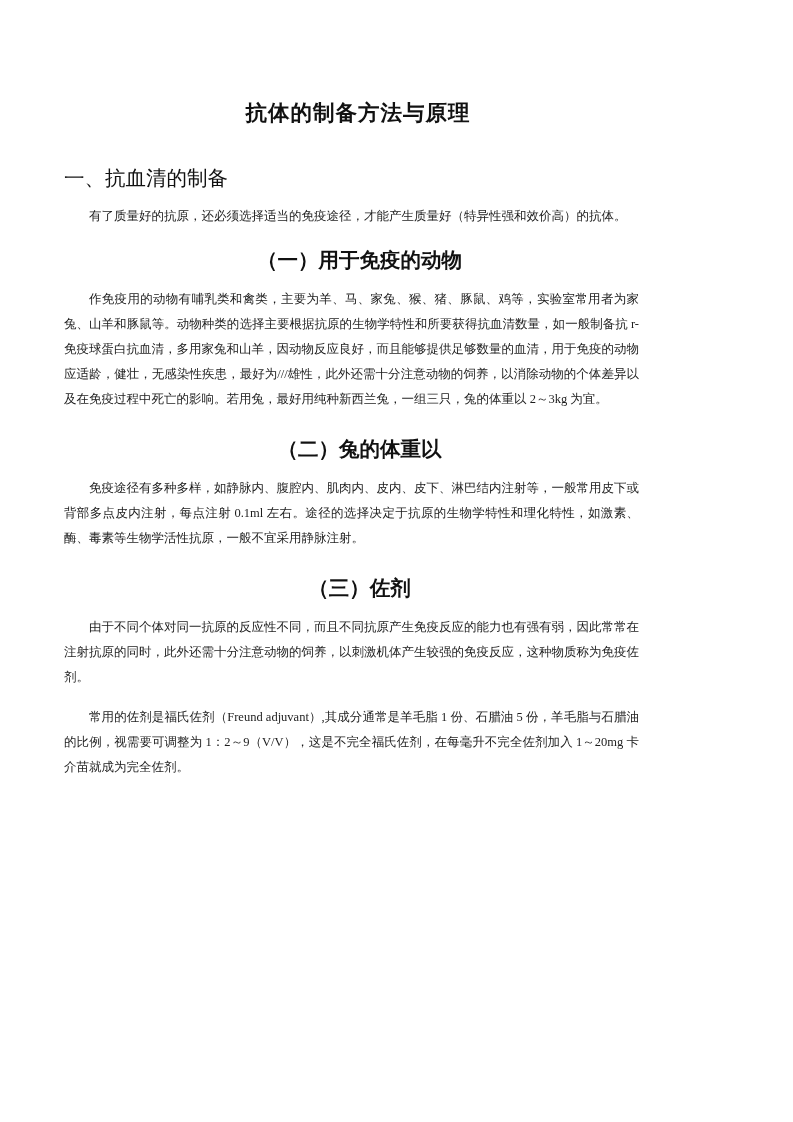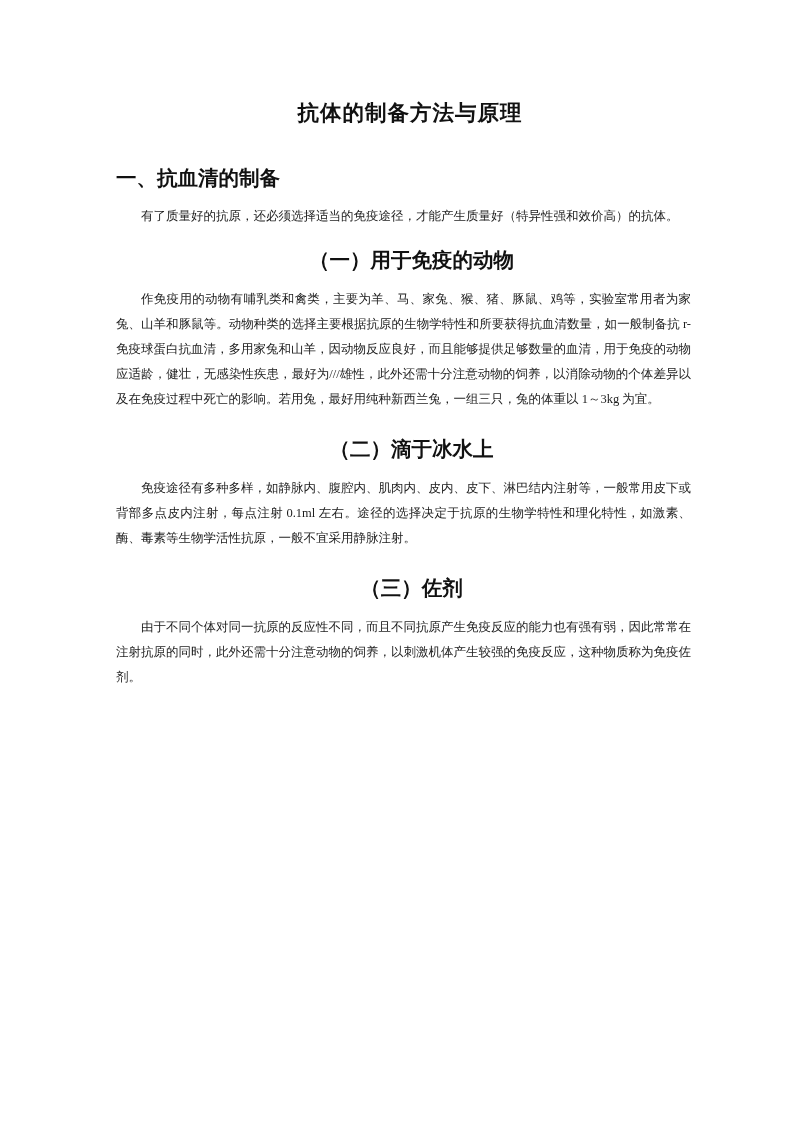--- a/index.html
+++ b/index.html
@@ -13,37 +13,37 @@
     height: 1122px;
     background: #ffffff;
     overflow: hidden;
     box-sizing: border-box;
     padding-top: 99px;
     font-family: "Liberation Serif", "DejaVu Serif", serif;
     color: #1c1c1c;
   }
   .content {
     width: 575px;
-    margin-left: 116px;
+    margin-left: 64px;
   }
   .doc-title {
     margin: 0;
     padding-left: 13px;
     font-size: 21.5px;
     line-height: 28px;
     font-weight: 700;
     text-align: center;
     color: #111111;
     letter-spacing: 1px;
   }
   .sec-heading {
     margin: 0;
     font-size: 20.5px;
     line-height: 25px;
-    font-weight: 700;
+    font-weight: 400;
     color: #111111;
   }
   .sub-heading {
     margin: 0;
     padding-left: 16px;
     font-size: 20.5px;
     line-height: 25px;
     font-weight: 700;
     color: #111111;
     text-align: center;
@@ -70,26 +70,27 @@
 <div class="page">
   <div class="content">
     <h1 class="doc-title">抗体的制备方法与原理</h1>
 
     <h2 class="sec-heading mt-39">一、抗血清的制备</h2>
 
     <p class="para mt-13">有了质量好的抗原，还必须选择适当的免疫途径，才能产生质量好（特异性强和效价高）的抗体。</p>
 
     <h3 class="sub-heading mt-19">（一）用于免疫的动物</h3>
 
-    <p class="para mt-14">作免疫用的动物有哺乳类和禽类，主要为羊、马、家兔、猴、猪、豚鼠、鸡等，实验室常用者为家兔、山羊和豚鼠等。动物种类的选择主要根据抗原的生物学特性和所要获得抗血清数量，如一般制备抗 r-免疫球蛋白抗血清，多用家兔和山羊，因动物反应良好，而且能够提供足够数量的血清，用于免疫的动物应适龄，健壮，无感染性疾患，最好为///雄性，此外还需十分注意动物的饲养，以消除动物的个体差异以及在免疫过程中死亡的影响。若用兔，最好用纯种新西兰兔，一组三只，兔的体重以 1～3kg 为宜。</p>
+    <p class="para mt-14">作免疫用的动物有哺乳类和禽类，主要为羊、马、家兔、猴、猪、豚鼠、鸡等，实验室常用者为家兔、山羊和豚鼠等。动物种类的选择主要根据抗原的生物学特性和所要获得抗血清数量，如一般制备抗 r-免疫球蛋白抗血清，多用家兔和山羊，因动物反应良好，而且能够提供足够数量的血清，用于免疫的动物应适龄，健壮，无感染性疾患，最好为///雄性，此外还需十分注意动物的饲养，以消除动物的个体差异以及在免疫过程中死亡的影响。若用兔，最好用纯种新西兰兔，一组三只，兔的体重以 2～3kg 为宜。</p>
 
-    <h3 class="sub-heading mt-25">（二）滴于冰水上</h3>
+    <h3 class="sub-heading mt-25">（二）兔的体重以</h3>
 
     <p class="para mt-14">免疫途径有多种多样，如静脉内、腹腔内、肌肉内、皮内、皮下、淋巴结内注射等，一般常用皮下或背部多点皮内注射，每点注射 0.1ml 左右。途径的选择决定于抗原的生物学特性和理化特性，如激素、酶、毒素等生物学活性抗原，一般不宜采用静脉注射。</p>
 
     <h3 class="sub-heading mt-25">（三）佐剂</h3>
 
     <p class="para mt-14">由于不同个体对同一抗原的反应性不同，而且不同抗原产生免疫反应的能力也有强有弱，因此常常在注射抗原的同时，此外还需十分注意动物的饲养，以刺激机体产生较强的免疫反应，这种物质称为免疫佐剂。</p>
 
 
+    <p class="para mt-15">常用的佐剂是福氏佐剂（Freund adjuvant）,其成分通常是羊毛脂 1 份、石腊油 5 份，羊毛脂与石腊油的比例，视需要可调整为 1：2～9（V/V），这是不完全福氏佐剂，在每毫升不完全佐剂加入 1～20mg 卡介苗就成为完全佐剂。</p>
 
   </div>
 </div>
 
 </body></html>

